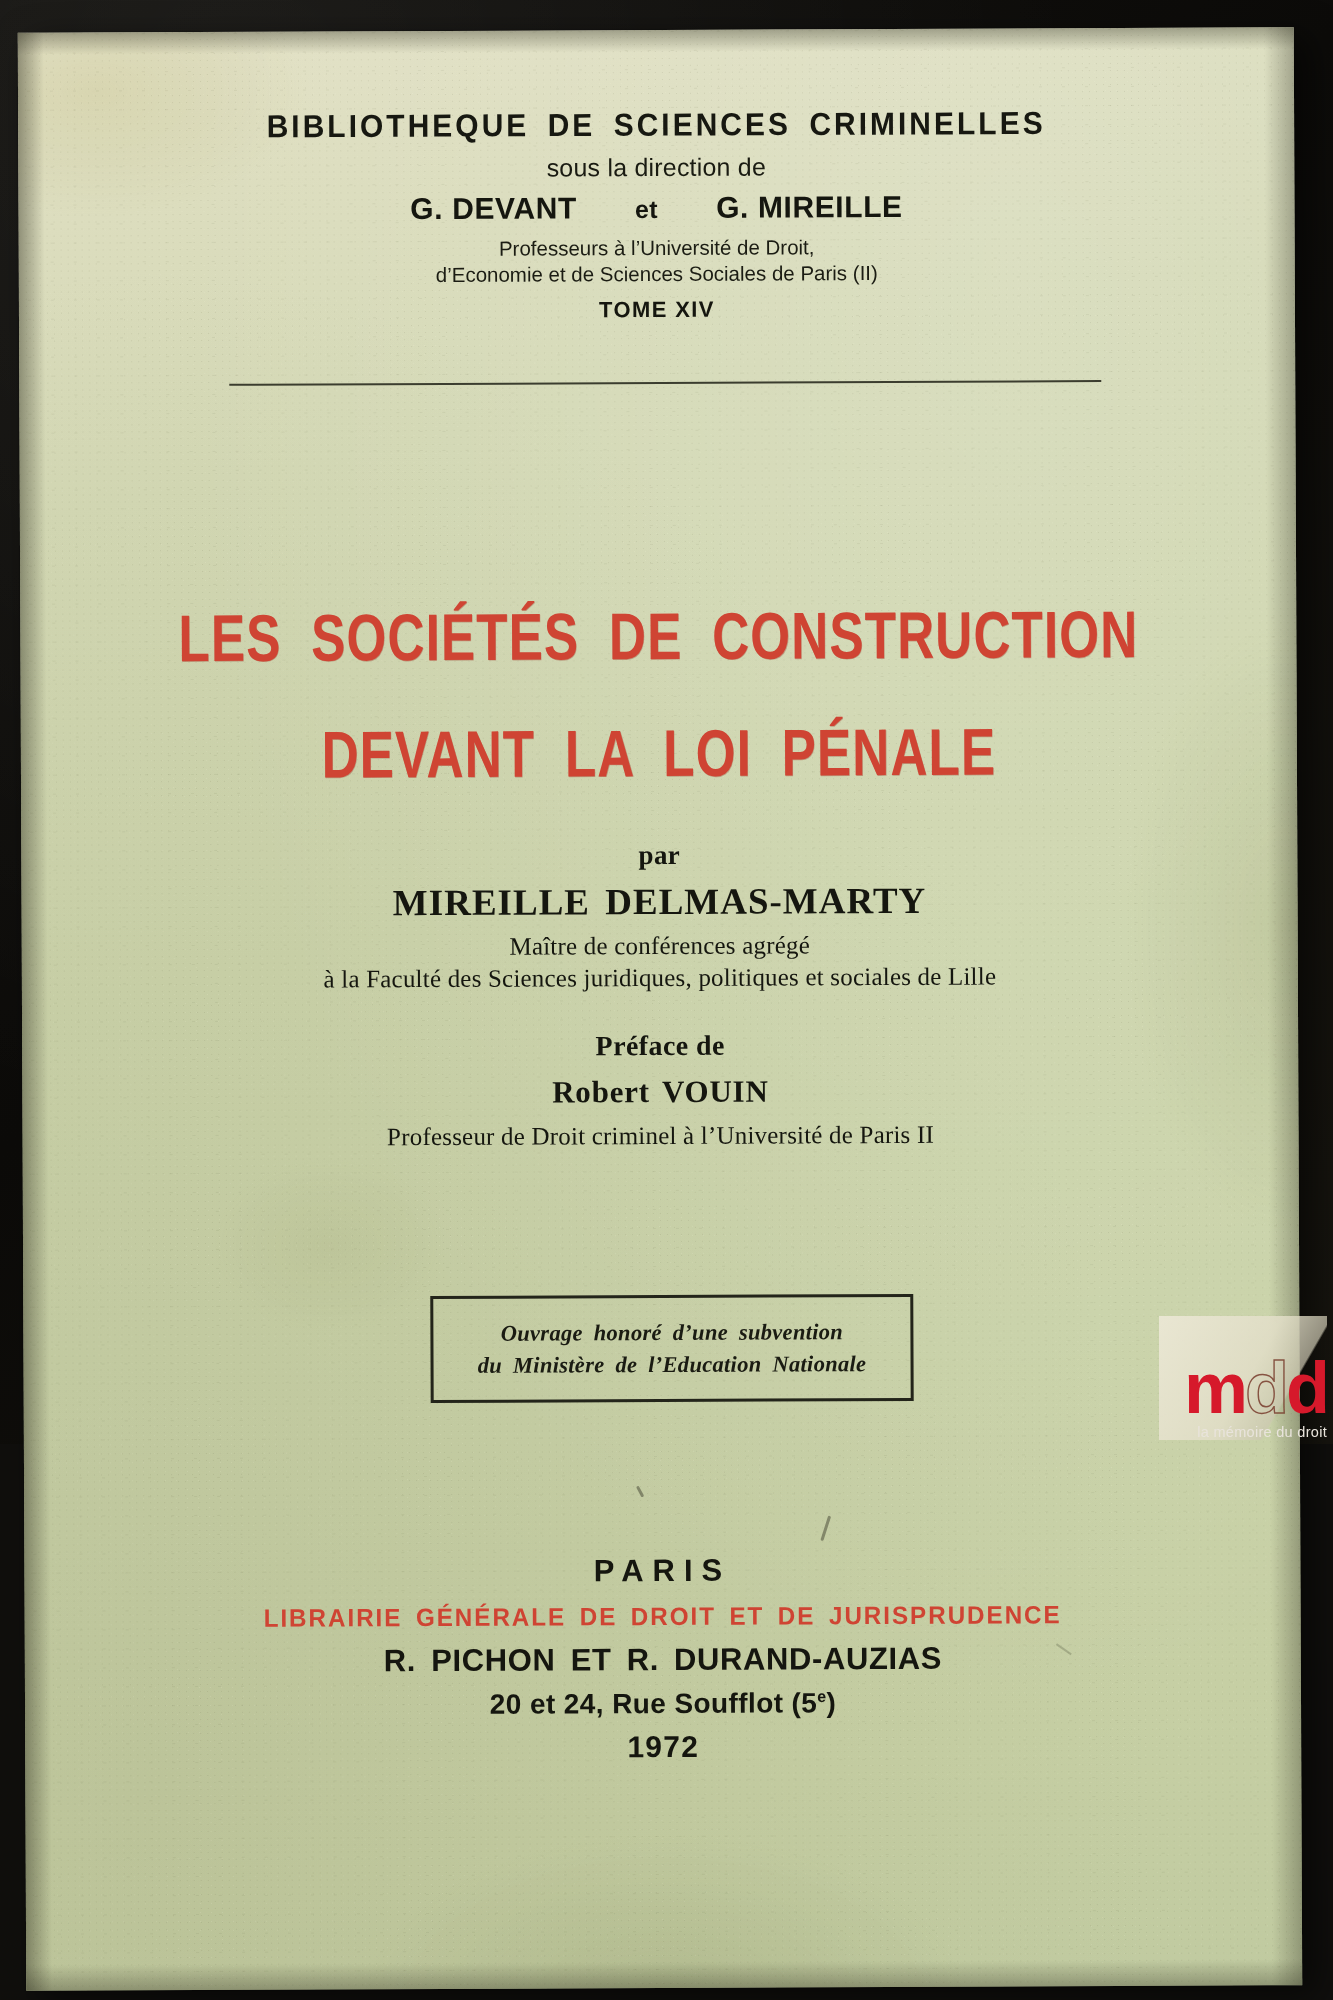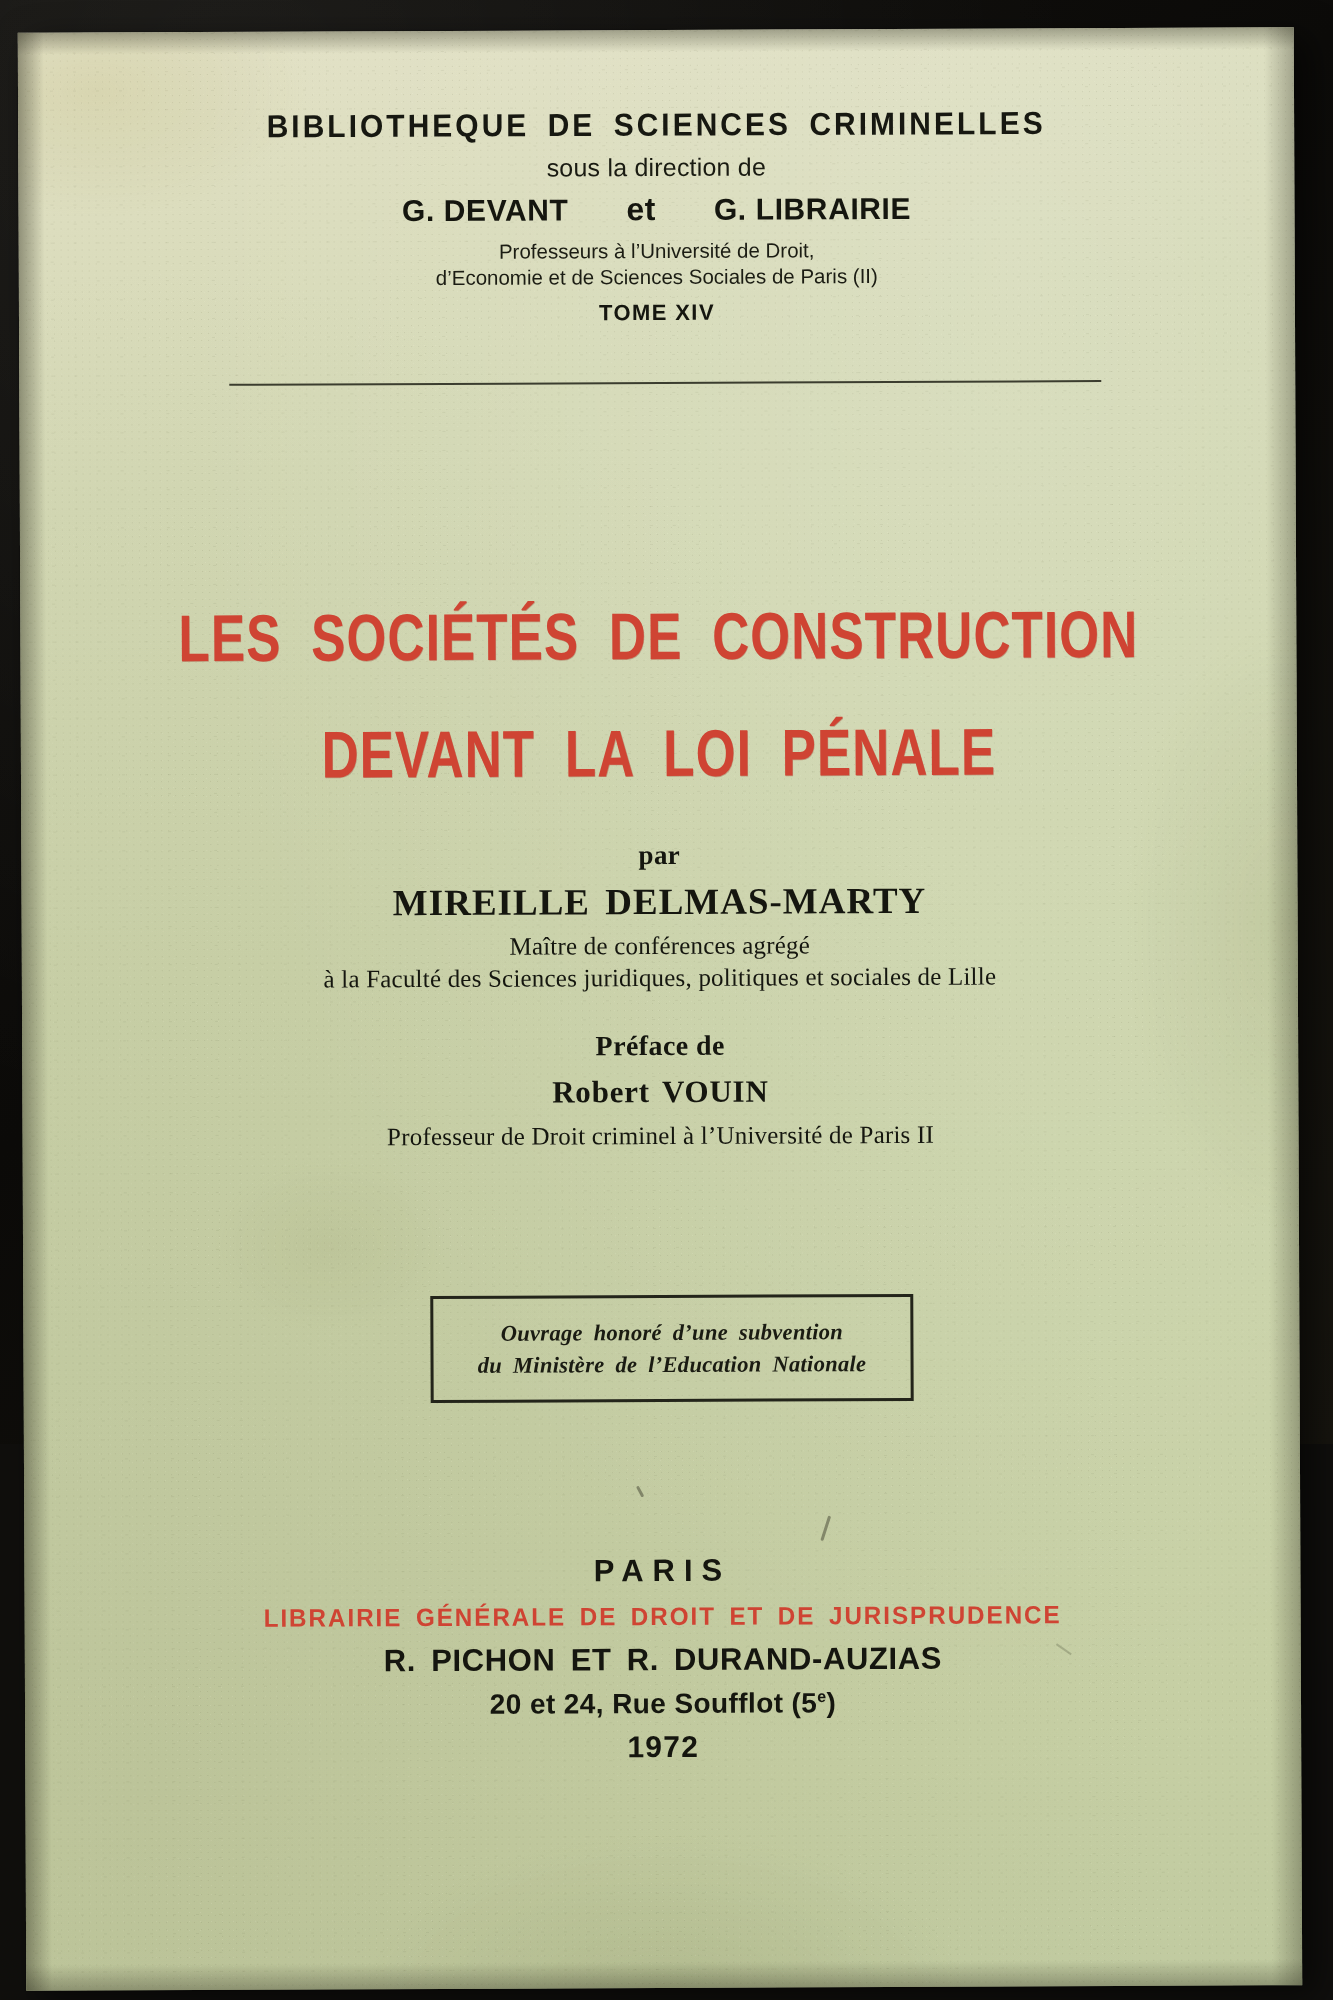--- a/index.html
+++ b/index.html
@@ -127,21 +127,21 @@
     font-family: "Liberation Sans", sans-serif;
     font-weight: 700;
     font-size: 30px;
     margin-top: 9px;
     letter-spacing: 0.6px;
     color: #15160f;
   }
   #directors .gap { display:inline-block; width: 58px; }
   #directors .et {
     font-weight: 700;
-    font-size: 32px;
+    font-size: 25px;
     letter-spacing: 0.5px;
     text-align: center;
   }
   .affil {
     font-family: "Liberation Sans", sans-serif;
     font-weight: 400;
     font-size: 20.5px;
     line-height: 1.28;
     margin-top: 10px;
     color: #1b1c13;
@@ -377,21 +377,21 @@
     <div class="edge-shade edge-bottom"></div>
 
     <div class="content">
 
       <div id="series-block">
         <div id="series-title">BIBLIOTHEQUE DE SCIENCES CRIMINELLES</div>
 
         <div id="series-sub">sous la direction de</div>
 
         <div id="directors">
-          <span>G. DEVANT</span><span class="gap"></span><span class="et">et</span><span class="gap"></span><span>G. LIBRAIRIE</span>
+          <span>G. DEVANT</span><span class="gap"></span><span class="et">et</span><span class="gap"></span><span>G. MIREILLE</span>
         </div>
 
         <div class="affil">
           <div>Professeurs à l’Université de Droit,</div>
           <div>d’Economie et de Sciences Sociales de Paris (II)</div>
         </div>
 
         <div id="tome">TOME XIV</div>
       </div>
 
@@ -428,14 +428,19 @@
         <div id="pub-year">1972</div>
       </div>
 
       <div class="stray" style="left:800px; top:1486px; width:3px; height:26px; transform:rotate(18deg); border-radius:2px;"></div>
       <div class="stray" style="left:610px; top:1460px; width:12px; height:3px; transform:rotate(62deg); border-radius:2px;"></div>
       <div class="stray" style="left:1030px; top:1620px; width:18px; height:2px; transform:rotate(35deg); opacity:0.5;"></div>
 
     </div>
   </div>
 
+  <div id="mdd-logo">
+    <div id="mdd-plate"></div>
+    <div id="mdd-mark"><span>m</span><span class="ghost">d</span><span>d</span></div>
+    <div id="mdd-tagline">la mémoire du droit</div>
+  </div>
 
 </div>
 
 </body></html>

